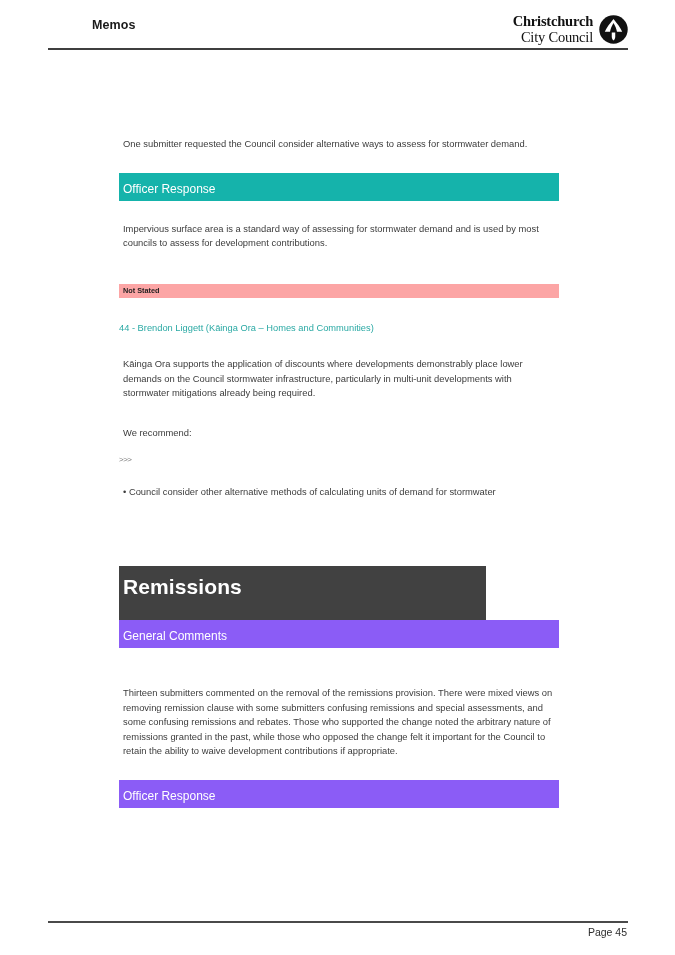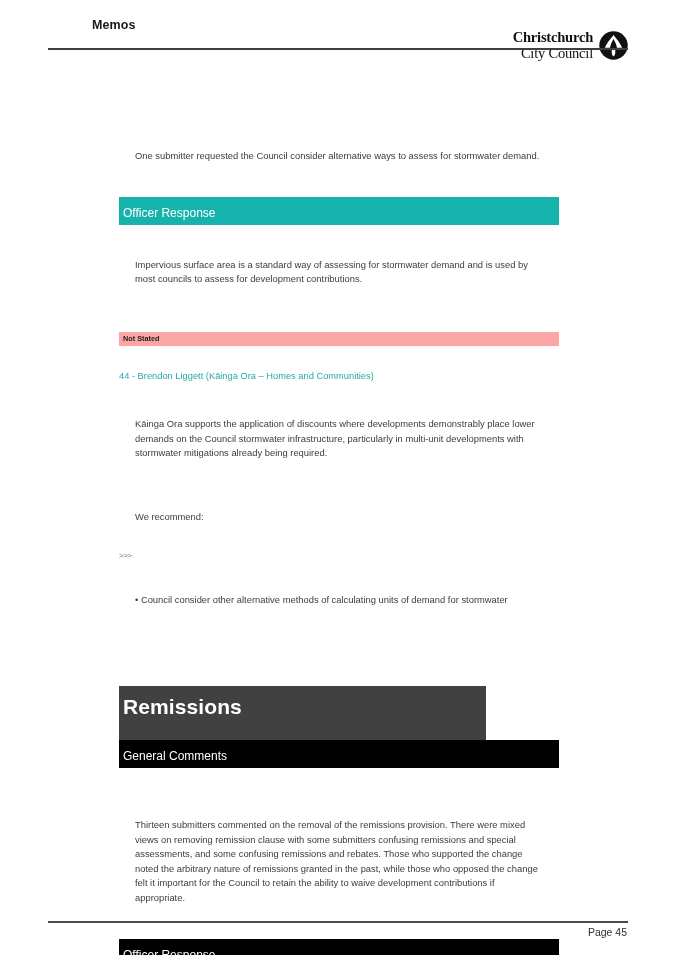--- a/index.html
+++ b/index.html
@@ -30,21 +30,21 @@
     top: 4px;
     font-size: 12.5px;
     font-weight: bold;
     color: #1a1a1a;
     letter-spacing: 0.1px;
     margin-left: 37px;
   }
   .brand {
     position: absolute;
     right: 0px;
-    top: 16px;
+    top: 0px;
     display: flex;
     align-items: center;
     gap: 6px;
   }
   .brand-text {
     text-align: right;
     line-height: 1.08;
     color: #111111;
   }
   .brand-line1 {
@@ -76,39 +76,39 @@
 
   
   .content {
     position: absolute;
     left: 119px;
     top: 133px;
     width: 440px;
   }
 
   p.body {
-    margin: 16px;
+    margin: 4px;
     font-size: 9.4px;
     line-height: 1.55;
     color: #3c3c3c;
   }
   .gap-sm { height: 11px; }
   .gap-md { height: 17px; }
 
   
   .banner {
     width: 440px;
     box-sizing: border-box;
     padding: 9px 0 4px 4px;
     font-size: 12px;
     color: #ffffff;
     line-height: 1.25;
   }
   .banner-teal-bright { background: #15b3ab; }
-  .banner-teal-dark   { background: #000000; }
+  .banner-teal-dark   { background: #8b5cf6; }
 
   .banner-red {
     width: 440px;
     box-sizing: border-box;
     background: #fca5a5;
     padding: 2px 0 3px 4px;
     font-size: 7.3px;
     font-weight: bold;
     color: #1f1f1f;
     line-height: 1.3;

